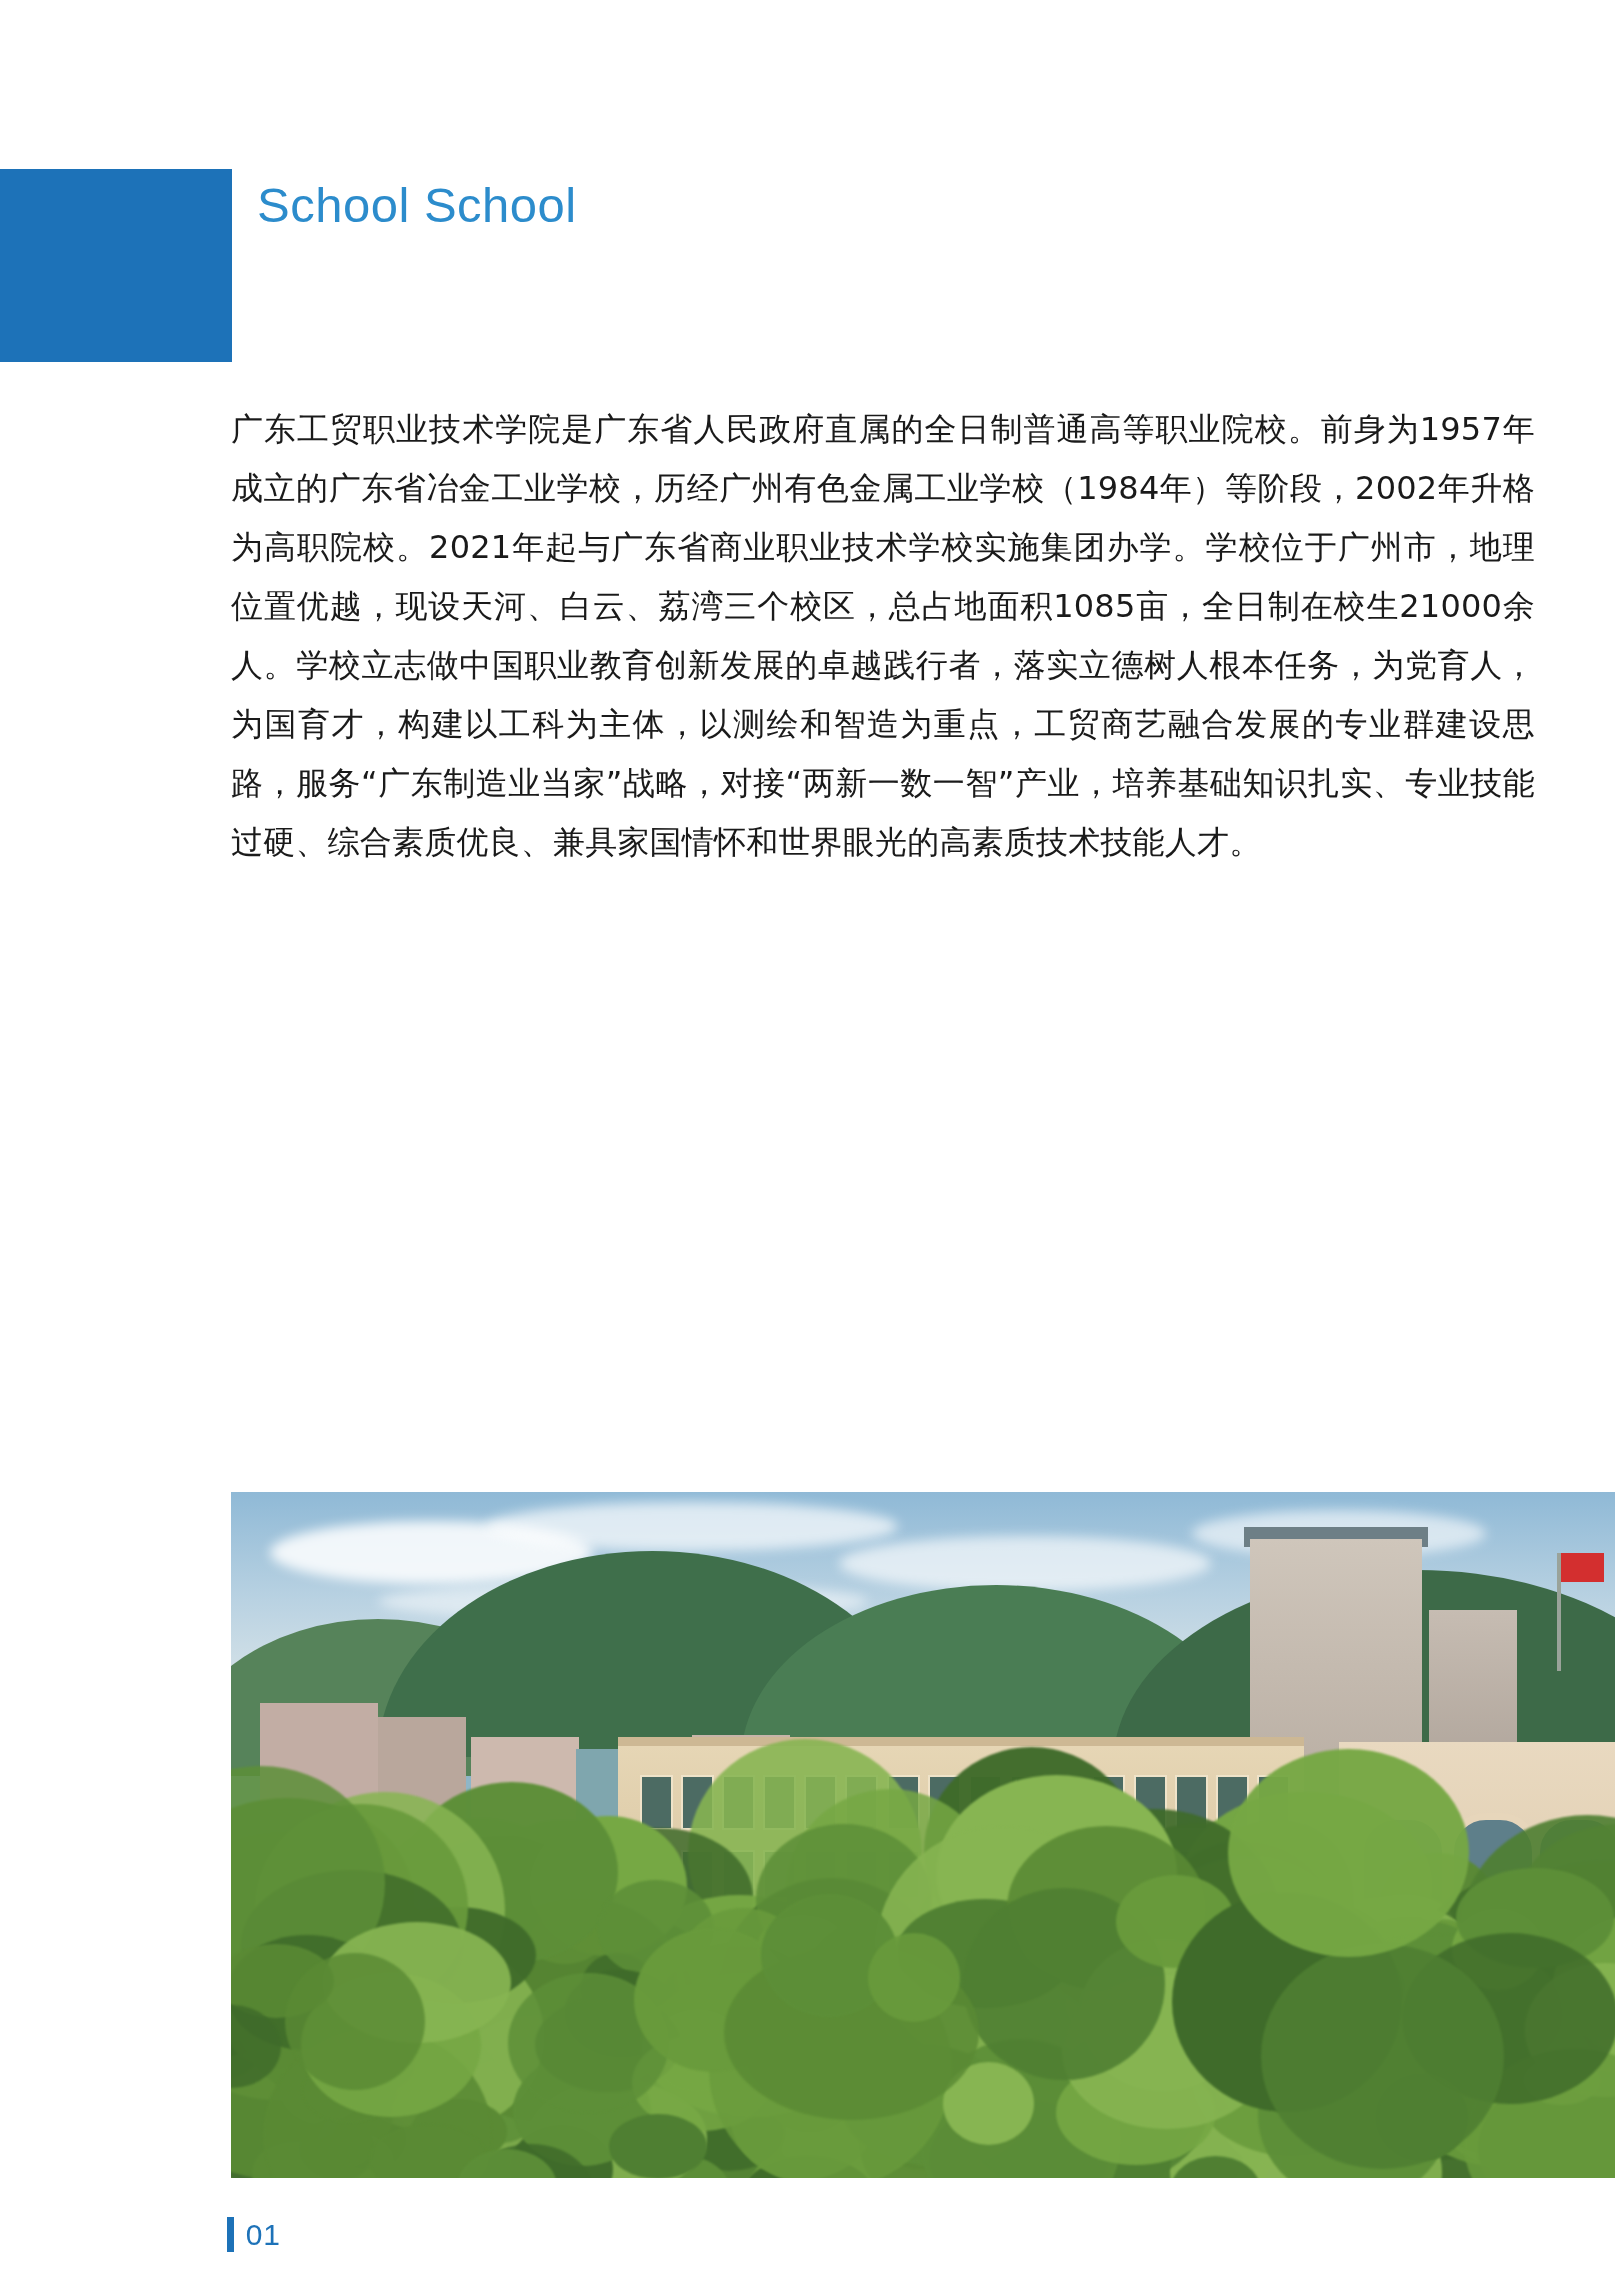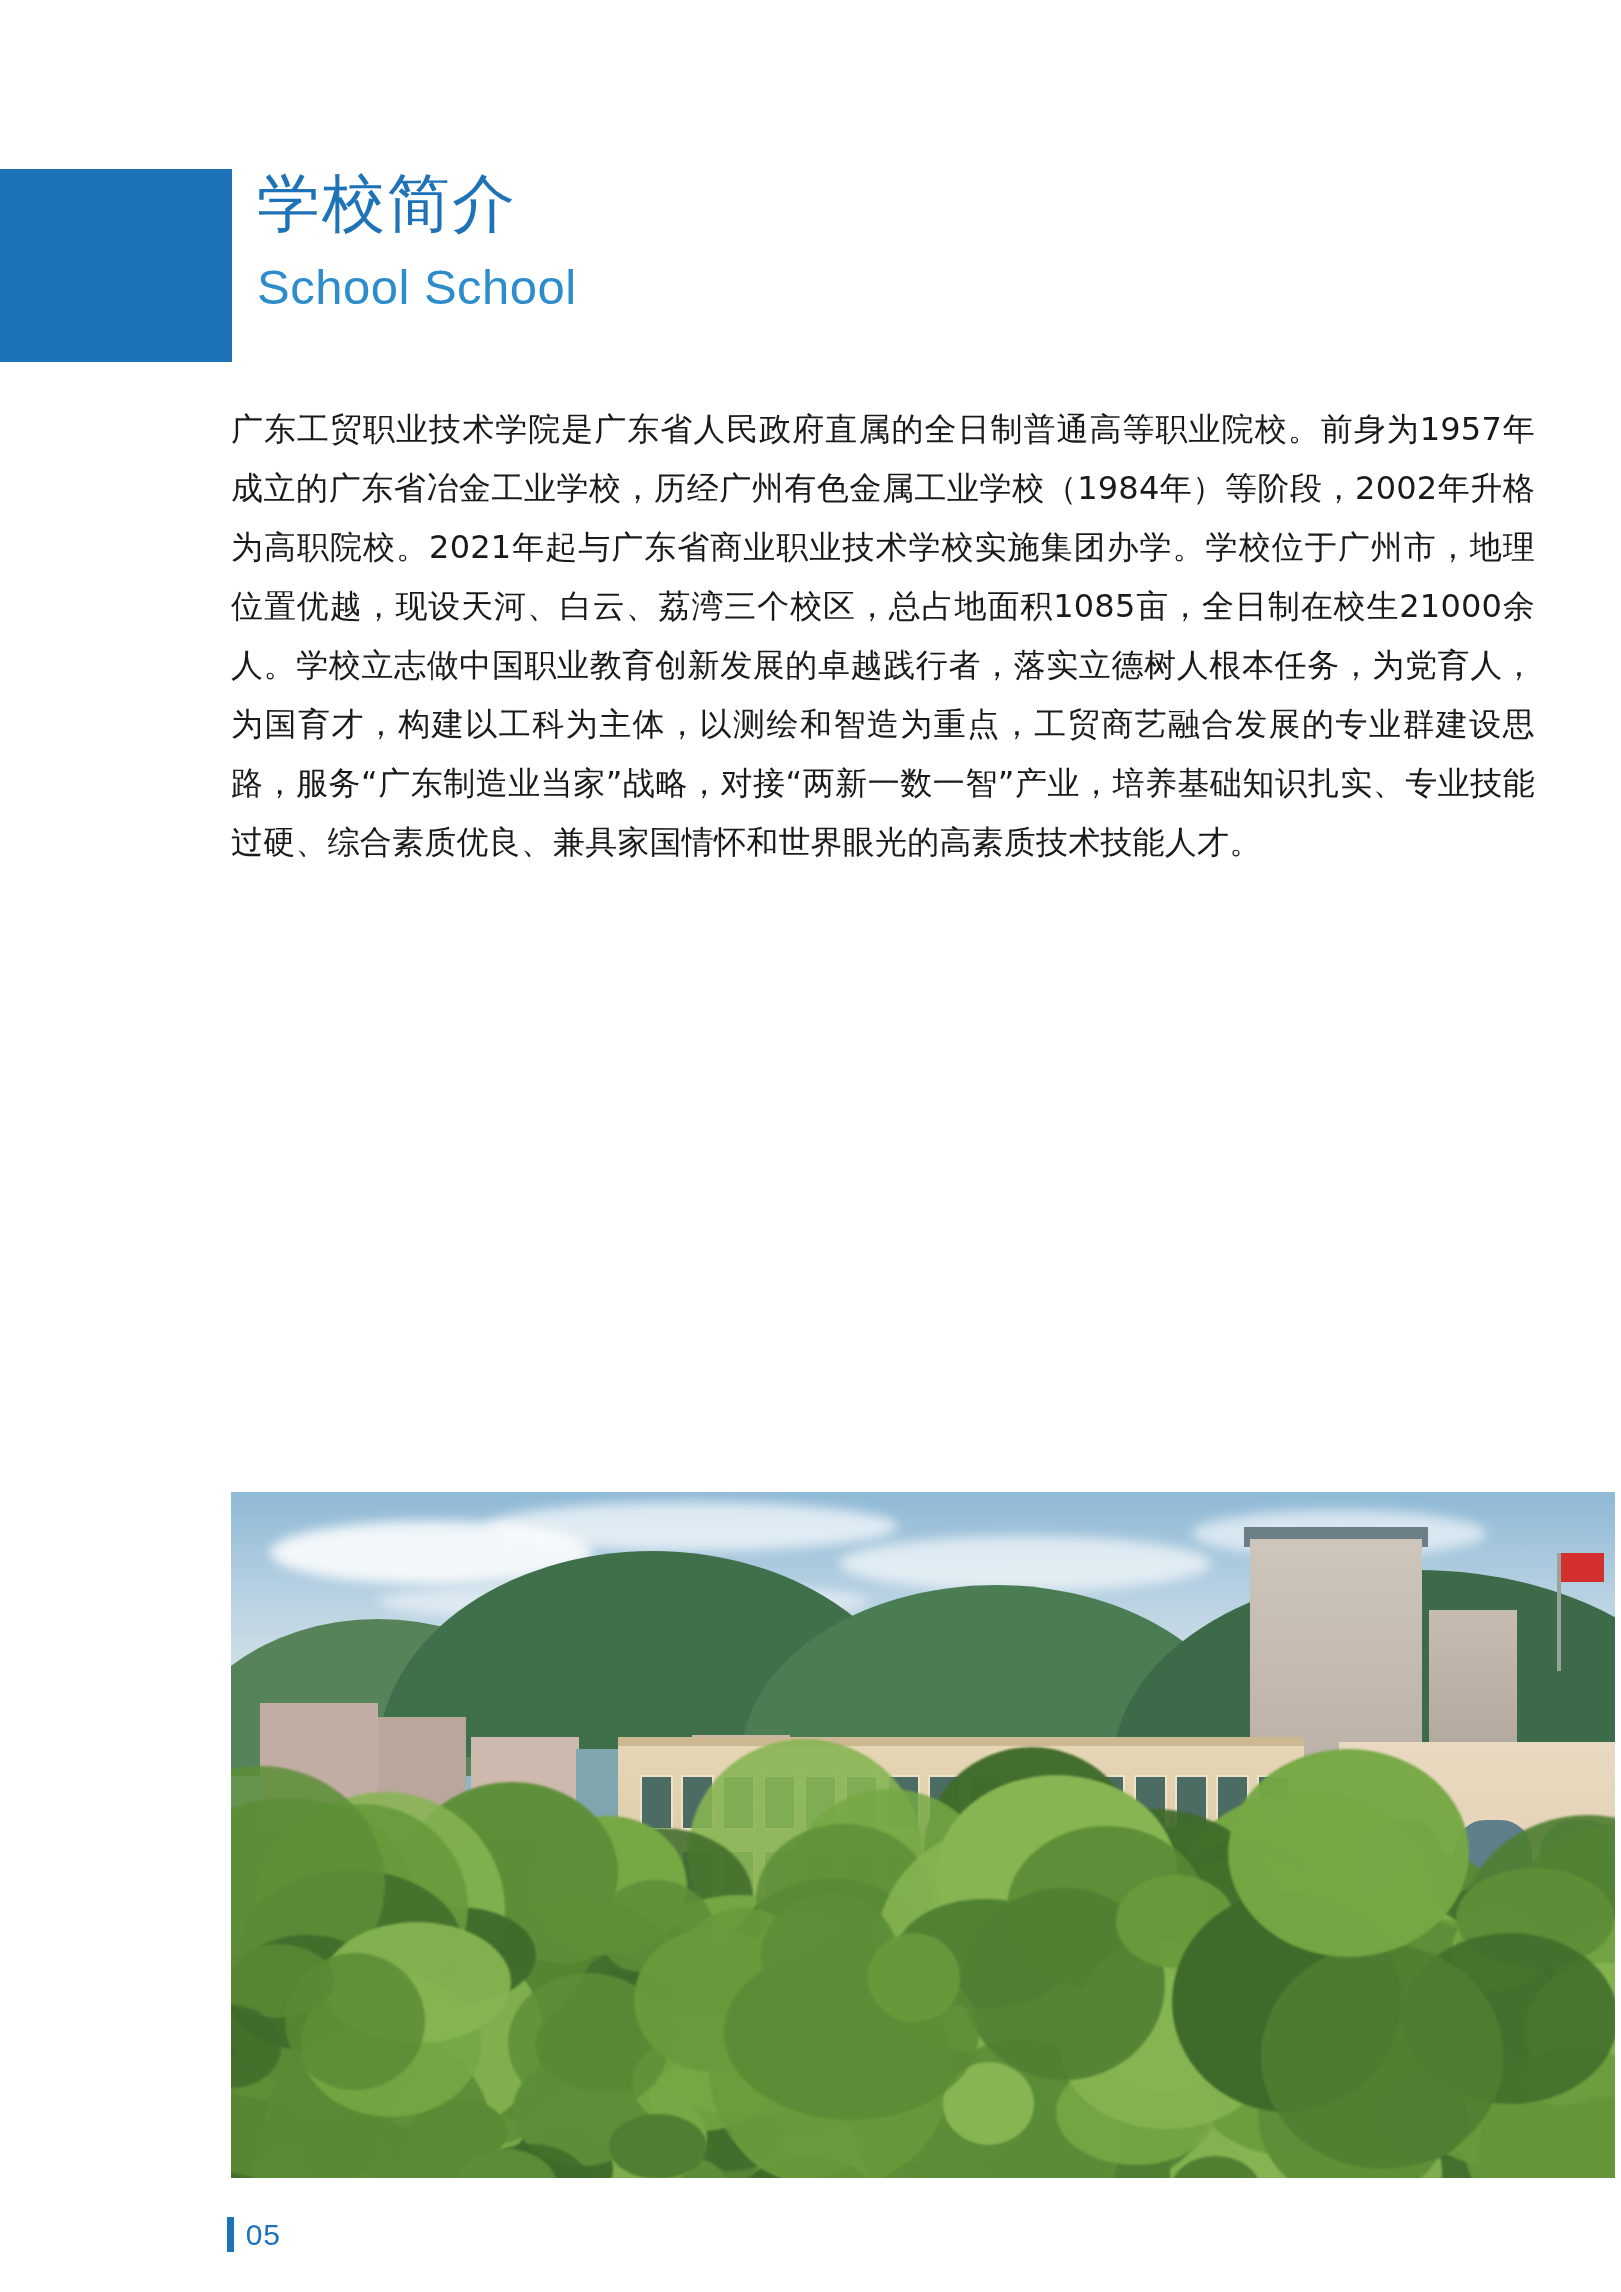--- a/index.html
+++ b/index.html
@@ -257,21 +257,20 @@
   }
 </style>
 </head>
 <body>
 
 <div class="page">
 
   <div class="header">
     <div class="header-block"></div>
     <div class="header-texts">
-      <h1 class="title-cn">学校简介</h1>
       <div class="title-en">School School</div>
     </div>
   </div>
 
   <div class="body-text">
     <p>广东工贸职业技术学院是广东省人民政府直属的全日制普通高等职业院校。前身为1957年成立的广东省冶金工业学校，历经广州有色金属工业学校（1984年）等阶段，2002年升格为高职院校。2021年起与广东省商业职业技术学校实施集团办学。学校位于广州市，地理位置优越，现设天河、白云、荔湾三个校区，总占地面积1085亩，全日制在校生21000余人。学校立志做中国职业教育创新发展的卓越践行者，落实立德树人根本任务，为党育人，为国育才，构建以工科为主体，以测绘和智造为重点，工贸商艺融合发展的专业群建设思路，服务“广东制造业当家”战略，对接“两新一数一智”产业，培养基础知识扎实、专业技能过硬、综合素质优良、兼具家国情怀和世界眼光的高素质技术技能人才。</p>
   </div>
 
   <div class="photo-wrap">
     <div class="photo">
@@ -603,17 +602,17 @@
           <div class="blob" style="width: 100px; height: 77px; left: 265px; bottom: -19px; background: rgb(93, 143, 56); opacity: 0.94;"></div>
           <div class="blob" style="width: 140px; height: 137px; left: 93px; bottom: 117px; background: rgb(90, 138, 52); opacity: 0.82;"></div>
           <div class="blob" style="width: 241px; height: 208px; left: 1036px; bottom: 250px; background: rgb(118, 168, 68); opacity: 0.96;"></div>
           <div class="blob" style="width: 92px; height: 89px; left: 676px; bottom: 185px; background: rgb(105, 155, 60); opacity: 0.88;"></div>
         </div>
     </div>
   </div>
 
   <div class="footer">
     <div class="footer-bar"></div>
-    <div class="footer-num">05</div>
+    <div class="footer-num">01</div>
   </div>
 
 </div>
 
 
 </body></html>

